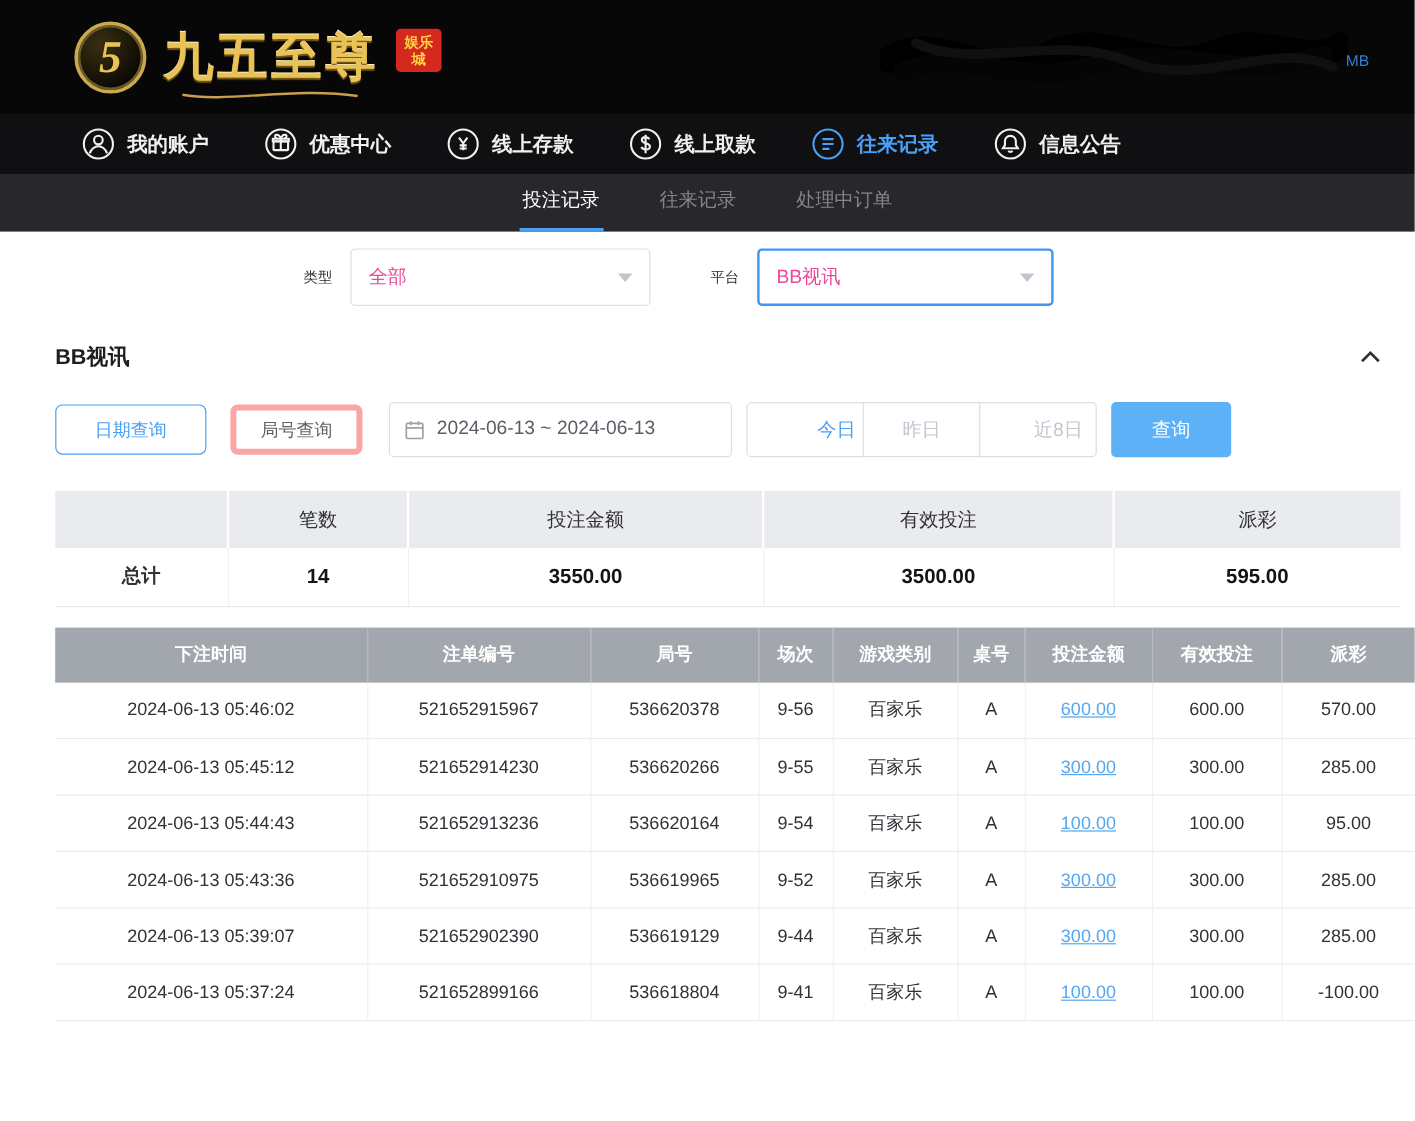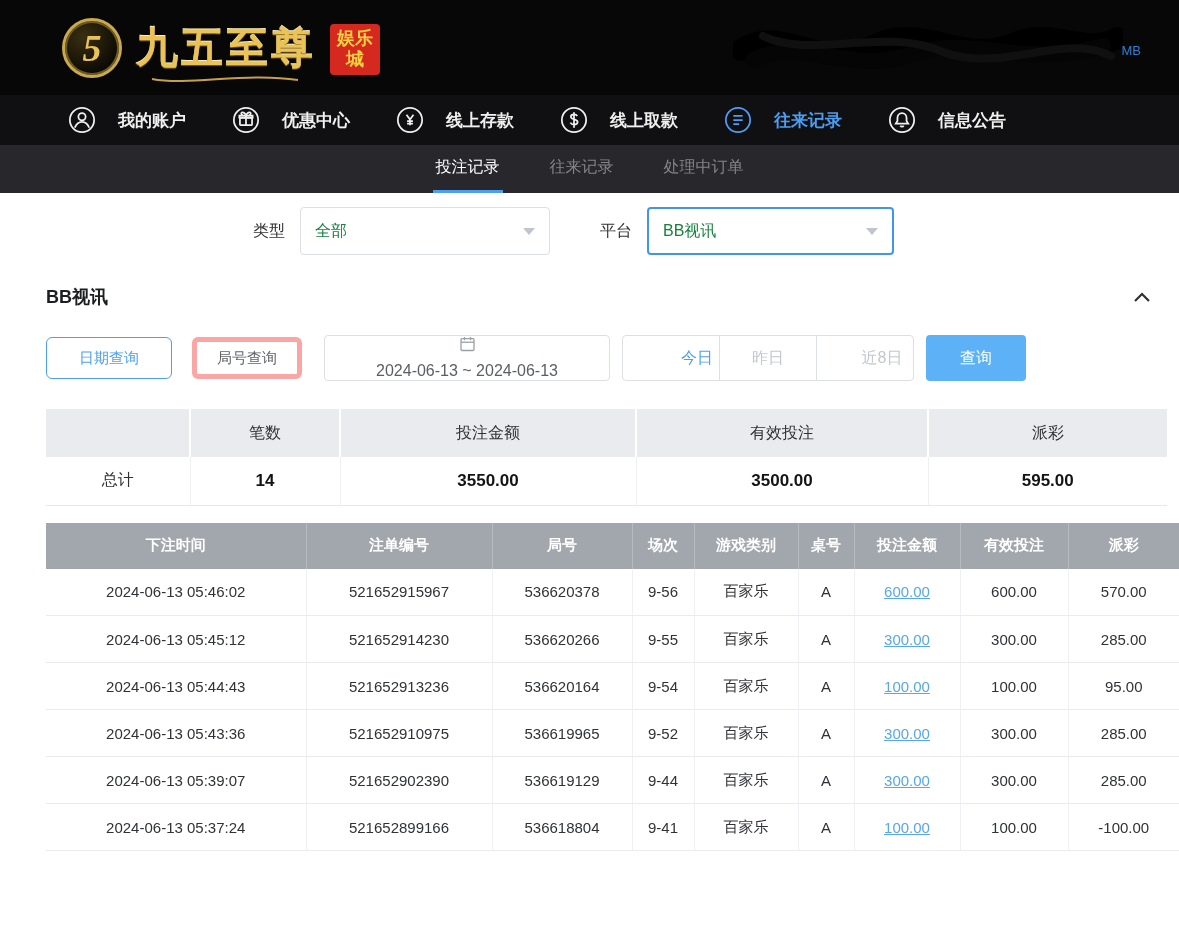--- a/index.html
+++ b/index.html
@@ -25,44 +25,44 @@
     font-family:"Liberation Serif","DejaVu Serif",serif;font-style:italic;font-weight:bold;font-size:38px;
   }
   .logo-textwrap{position:relative;}
   .logo-text{
     font-size:42px;font-weight:bold;letter-spacing:3px;color:#e9c358;
     text-shadow:0 1px 1px #7a5b16,0 -1px 0 #fdf0bc;
   }
   .logo-swash{position:absolute;left:14px;bottom:-9px;}
   .logo-badge{
     background:#d5281e;color:#ffd23f;border-radius:4px;padding:4px 7px;
-    font-size:18px;font-weight:bold;line-height:1.2;text-align:center;align-self:flex-start;margin-top:6px;
+    font-size:12px;font-weight:bold;line-height:1.2;text-align:center;align-self:flex-start;margin-top:6px;
   }
   .logo-badge span{display:block;}
   .scribble{position:absolute;right:56px;top:16px;}
   .mb-text{position:absolute;right:38px;top:43px;color:#2e7fd6;font-size:13px;}
   
   .mainnav{height:50px;background:#101012;display:flex;align-items:center;gap:46px;padding-left:68px;}
-  .nav-item{display:flex;align-items:center;gap:22px;color:#f0f0f0;font-size:17px;font-weight:600;cursor:pointer;white-space:nowrap;}
+  .nav-item{display:flex;align-items:center;gap:10px;color:#f0f0f0;font-size:17px;font-weight:600;cursor:pointer;white-space:nowrap;}
   .nav-item svg{width:28px;height:28px;display:block;}
   .nav-item.active{color:var(--accent);}
   
   .subnav{height:48px;background:#28282c;display:flex;justify-content:center;gap:44px;}
   .tab{
     display:flex;align-items:center;height:100%;padding:0 3px;cursor:pointer;
     color:#83848b;font-size:16px;border-bottom:3px solid transparent;
   }
   .tab.active{color:#fff;border-bottom-color:var(--accent);}
   
   .filters{display:flex;align-items:center;margin:14px 0 0 253px;height:48px;}
-  .flabel{font-size:16px;color:#303133;margin-right:15px;}
+  .flabel{font-size:12px;color:#303133;margin-right:15px;}
   .select{
     width:250px;height:48px;border:1px solid #dcdfe6;border-radius:4px;background:#fff;
     display:flex;align-items:center;justify-content:space-between;padding:4px 14px;
-    color:#15803d;font-size:16px;cursor:pointer;
+    color:#ec4899;font-size:16px;cursor:pointer;
   }
   .select.focused{width:247px;border:2px solid #3e96f0;}
   .gap50{width:50px;}
   .caret-down{width:0;height:0;border-left:6px solid transparent;border-right:6px solid transparent;border-top:7px solid #c0c4cc;}
   
   .panel-head{display:flex;justify-content:space-between;align-items:center;margin:30px 28px 0 46px;}
   .panel-title{font-size:18px;font-weight:bold;color:#1d1e20;}
   .collapse-btn{cursor:pointer;display:flex;align-items:center;}
   
   .query-row{display:flex;align-items:center;margin:26px 0 0 46px;}
@@ -71,21 +71,21 @@
     height:42px;padding:0 32px;background:#fff;border:1px solid var(--accent);
     color:var(--accent);border-radius:6px;font-size:15px;margin-right:20px;
   }
   .btn-outline-gray{
     height:42px;padding:0 20px;background:#fff;border:5px solid #fca5a5;
     color:#5f6368;border-radius:6px;font-size:15px;margin-right:22px;
   }
   .datebox{
     width:286px;height:46px;border:1px solid #dcdfe6;border-radius:4px;background:#fff;
     display:flex;align-items:center;gap:10px;padding:0 12px;color:#5a5e66;font-size:16px;
-    margin-right:12px;cursor:pointer;white-space:nowrap;flex-direction:column;
+    margin-right:12px;cursor:pointer;white-space:nowrap;
   }
   .btn-group{display:flex;margin-right:12px;}
   .btn-group button{
     width:98px;height:46px;background:#fff;border:1px solid #dcdfe6;
     font-size:16px;color:#c2c7d0;margin-left:-1px;
   }
   .btn-group button:first-child{margin-left:0;border-radius:4px 0 0 4px;text-align:right;}
   .btn-group button:last-child{border-radius:0 4px 4px 0;padding-left:40px;}
   .btn-group button.today{color:var(--accent);position:relative;z-index:1;}
   .btn-primary{
@@ -97,21 +97,21 @@
   .summary th{
     background:#e9ebee;height:48px;font-size:16px;font-weight:normal;color:#303133;
     border-right:2px solid #fff;text-align:center;
   }
   .summary th:last-child{border-right:none;}
   .summary td{
     background:#fff;height:48px;text-align:center;font-size:17px;font-weight:bold;color:#141414;
     border-bottom:1px solid #e6e8ec;border-right:1px solid #eef0f3;
   }
   .summary td:last-child{border-right:none;}
-  .summary td.label{font-weight:normal;font-size:16px;color:#303133;}
+  .summary td.label{font-weight:bold;font-size:16px;color:#303133;}
   
   .bet-table{margin:17px 0 0 46px;width:1133px;border-collapse:collapse;table-layout:fixed;}
   .bet-table th{
     background:var(--thead);color:#fff;font-size:15px;font-weight:bold;height:46px;
     border-right:1px solid #b7bac0;text-align:center;
   }
   .bet-table th:last-child{border-right:none;}
   .bet-table td{
     height:47px;text-align:center;font-size:15px;color:#2f3237;background:#fff;
     border-bottom:1px solid #e9ebee;border-right:1px solid #eef0f3;

